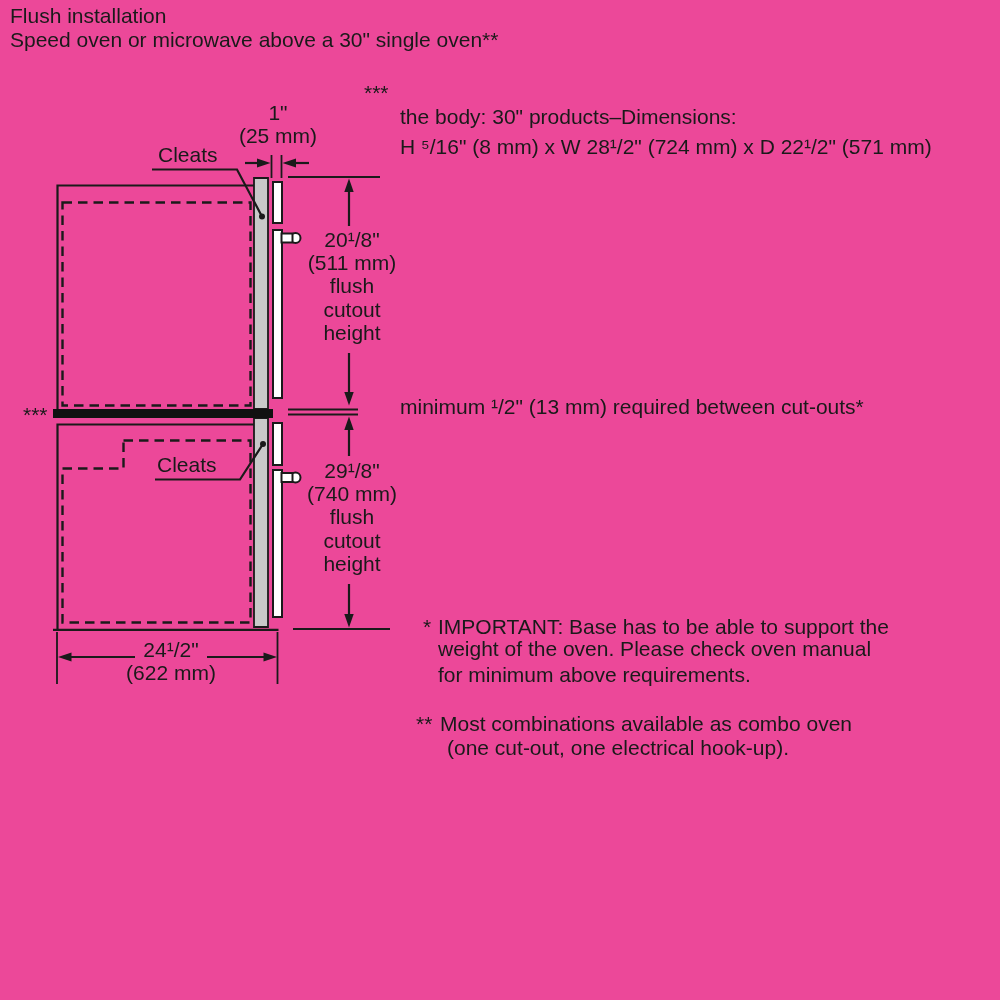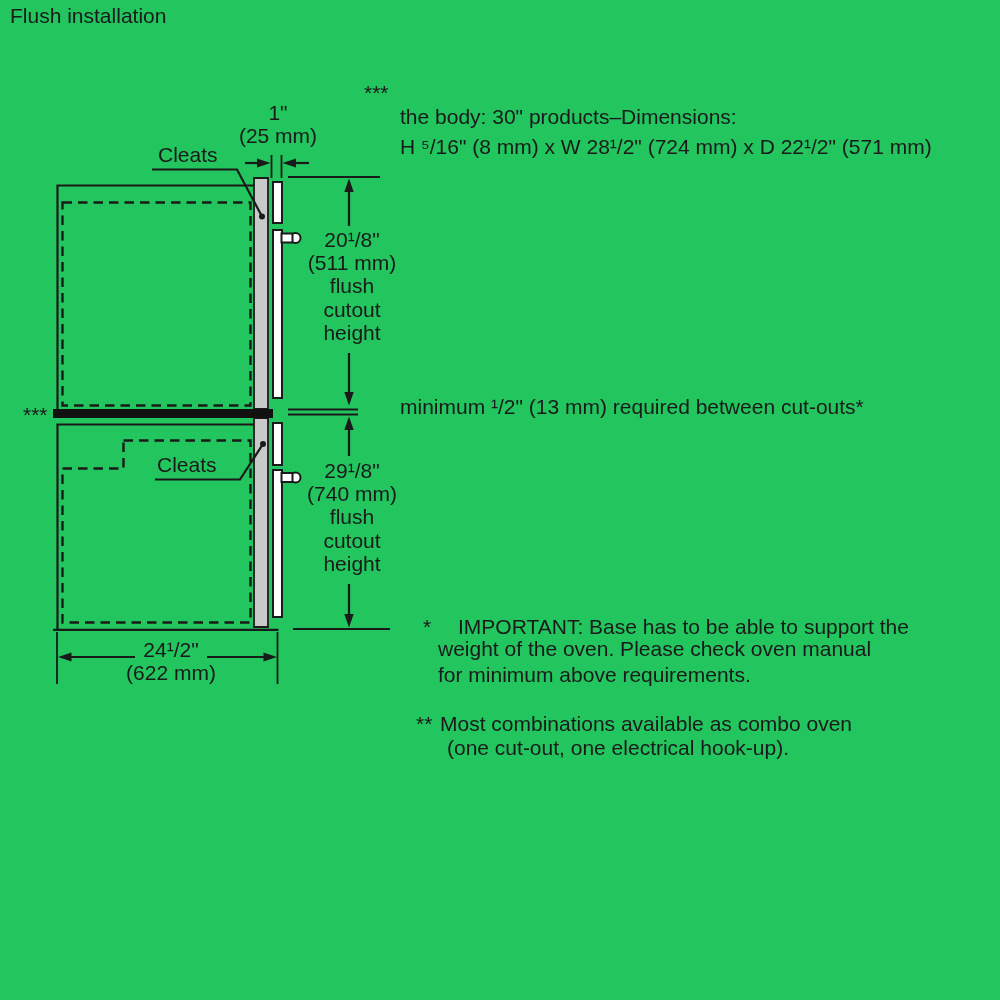--- a/index.html
+++ b/index.html
@@ -1,17 +1,17 @@
 <!DOCTYPE html>
 <html><head>
 <meta charset="utf-8">
 <style>
   html,body{margin:0;padding:0;background:#fff;}
   #canvas{
-    position:relative;width:1000px;height:1000px;background:#22c55e;overflow:hidden;
+    position:relative;width:1000px;height:1000px;background:#ec4899;overflow:hidden;
     font-family:"Liberation Sans","DejaVu Sans",sans-serif;color:#1a1a1a;
   }
   .txt{position:absolute;white-space:nowrap;font-size:21px;line-height:24px;color:#1a1a1a;}
   .center{text-align:center;white-space:normal;}
   .dimstack{line-height:23.2px;}
   svg{position:absolute;left:0;top:0;}
   svg *{vector-effect:non-scaling-stroke;}
   .ln{stroke:#1a1a1a;stroke-width:2.2;fill:none;}
   .lnthin{stroke:#1a1a1a;stroke-width:1.8;fill:none;}
   .dash{stroke:#1a1a1a;stroke-width:2.4;fill:none;stroke-dasharray:9.5 6;}
@@ -97,20 +97,21 @@
       <path class="ln" d="M152,169.5 H237 L262,216.5"></path>
       <circle cx="262" cy="216.5" r="3" fill="#1a1a1a"></circle>
     </g>
     <g>
       <path class="ln" d="M155,479.5 H240 L263,444"></path>
       <circle cx="263" cy="444" r="3" fill="#1a1a1a"></circle>
     </g>
   </svg>
 
   <div class="txt" style="left:10px;top:4px;">Flush installation</div>
+  <div class="txt" style="left:10px;top:28px;">Speed oven or microwave above a 30" single oven**</div>
 
   <div class="txt" style="left:364px;top:81px;">***</div>
   <div class="txt" style="left:400px;top:105px;">the body: 30" products–Dimensions:</div>
   <div class="txt" style="left:400px;top:135px;">H ⁵/16" (8 mm) x W 28¹/2" (724 mm) x D 22¹/2" (571 mm)</div>
 
   <div class="txt center dimstack" style="left:231px;top:101px;width:94px;">
     <div>1"</div>
     <div>(25 mm)</div>
   </div>
 
@@ -136,21 +137,21 @@
     <div>cutout</div>
     <div>height</div>
   </div>
 
   <div class="txt center" style="left:119px;top:639px;width:104px;line-height:22.5px;">
     <div>24¹/2"</div>
     <div>(622 mm)</div>
   </div>
 
   <div class="txt" style="left:423px;top:615px;">*</div>
-  <div class="txt" style="left:438px;top:615px;margin-left:20px;">IMPORTANT: Base has to be able to support the</div>
+  <div class="txt" style="left:438px;top:615px;">IMPORTANT: Base has to be able to support the</div>
   <div class="txt" style="left:438px;top:637px;">weight of the oven. Please check oven manual</div>
   <div class="txt" style="left:438px;top:663px;">for minimum above requirements.</div>
 
   <div class="txt" style="left:416px;top:712px;">**</div>
   <div class="txt" style="left:440px;top:712px;">Most combinations available as combo oven</div>
   <div class="txt" style="left:447px;top:736px;">(one cut-out, one electrical hook-up).</div>
 
 
 </div>
 

